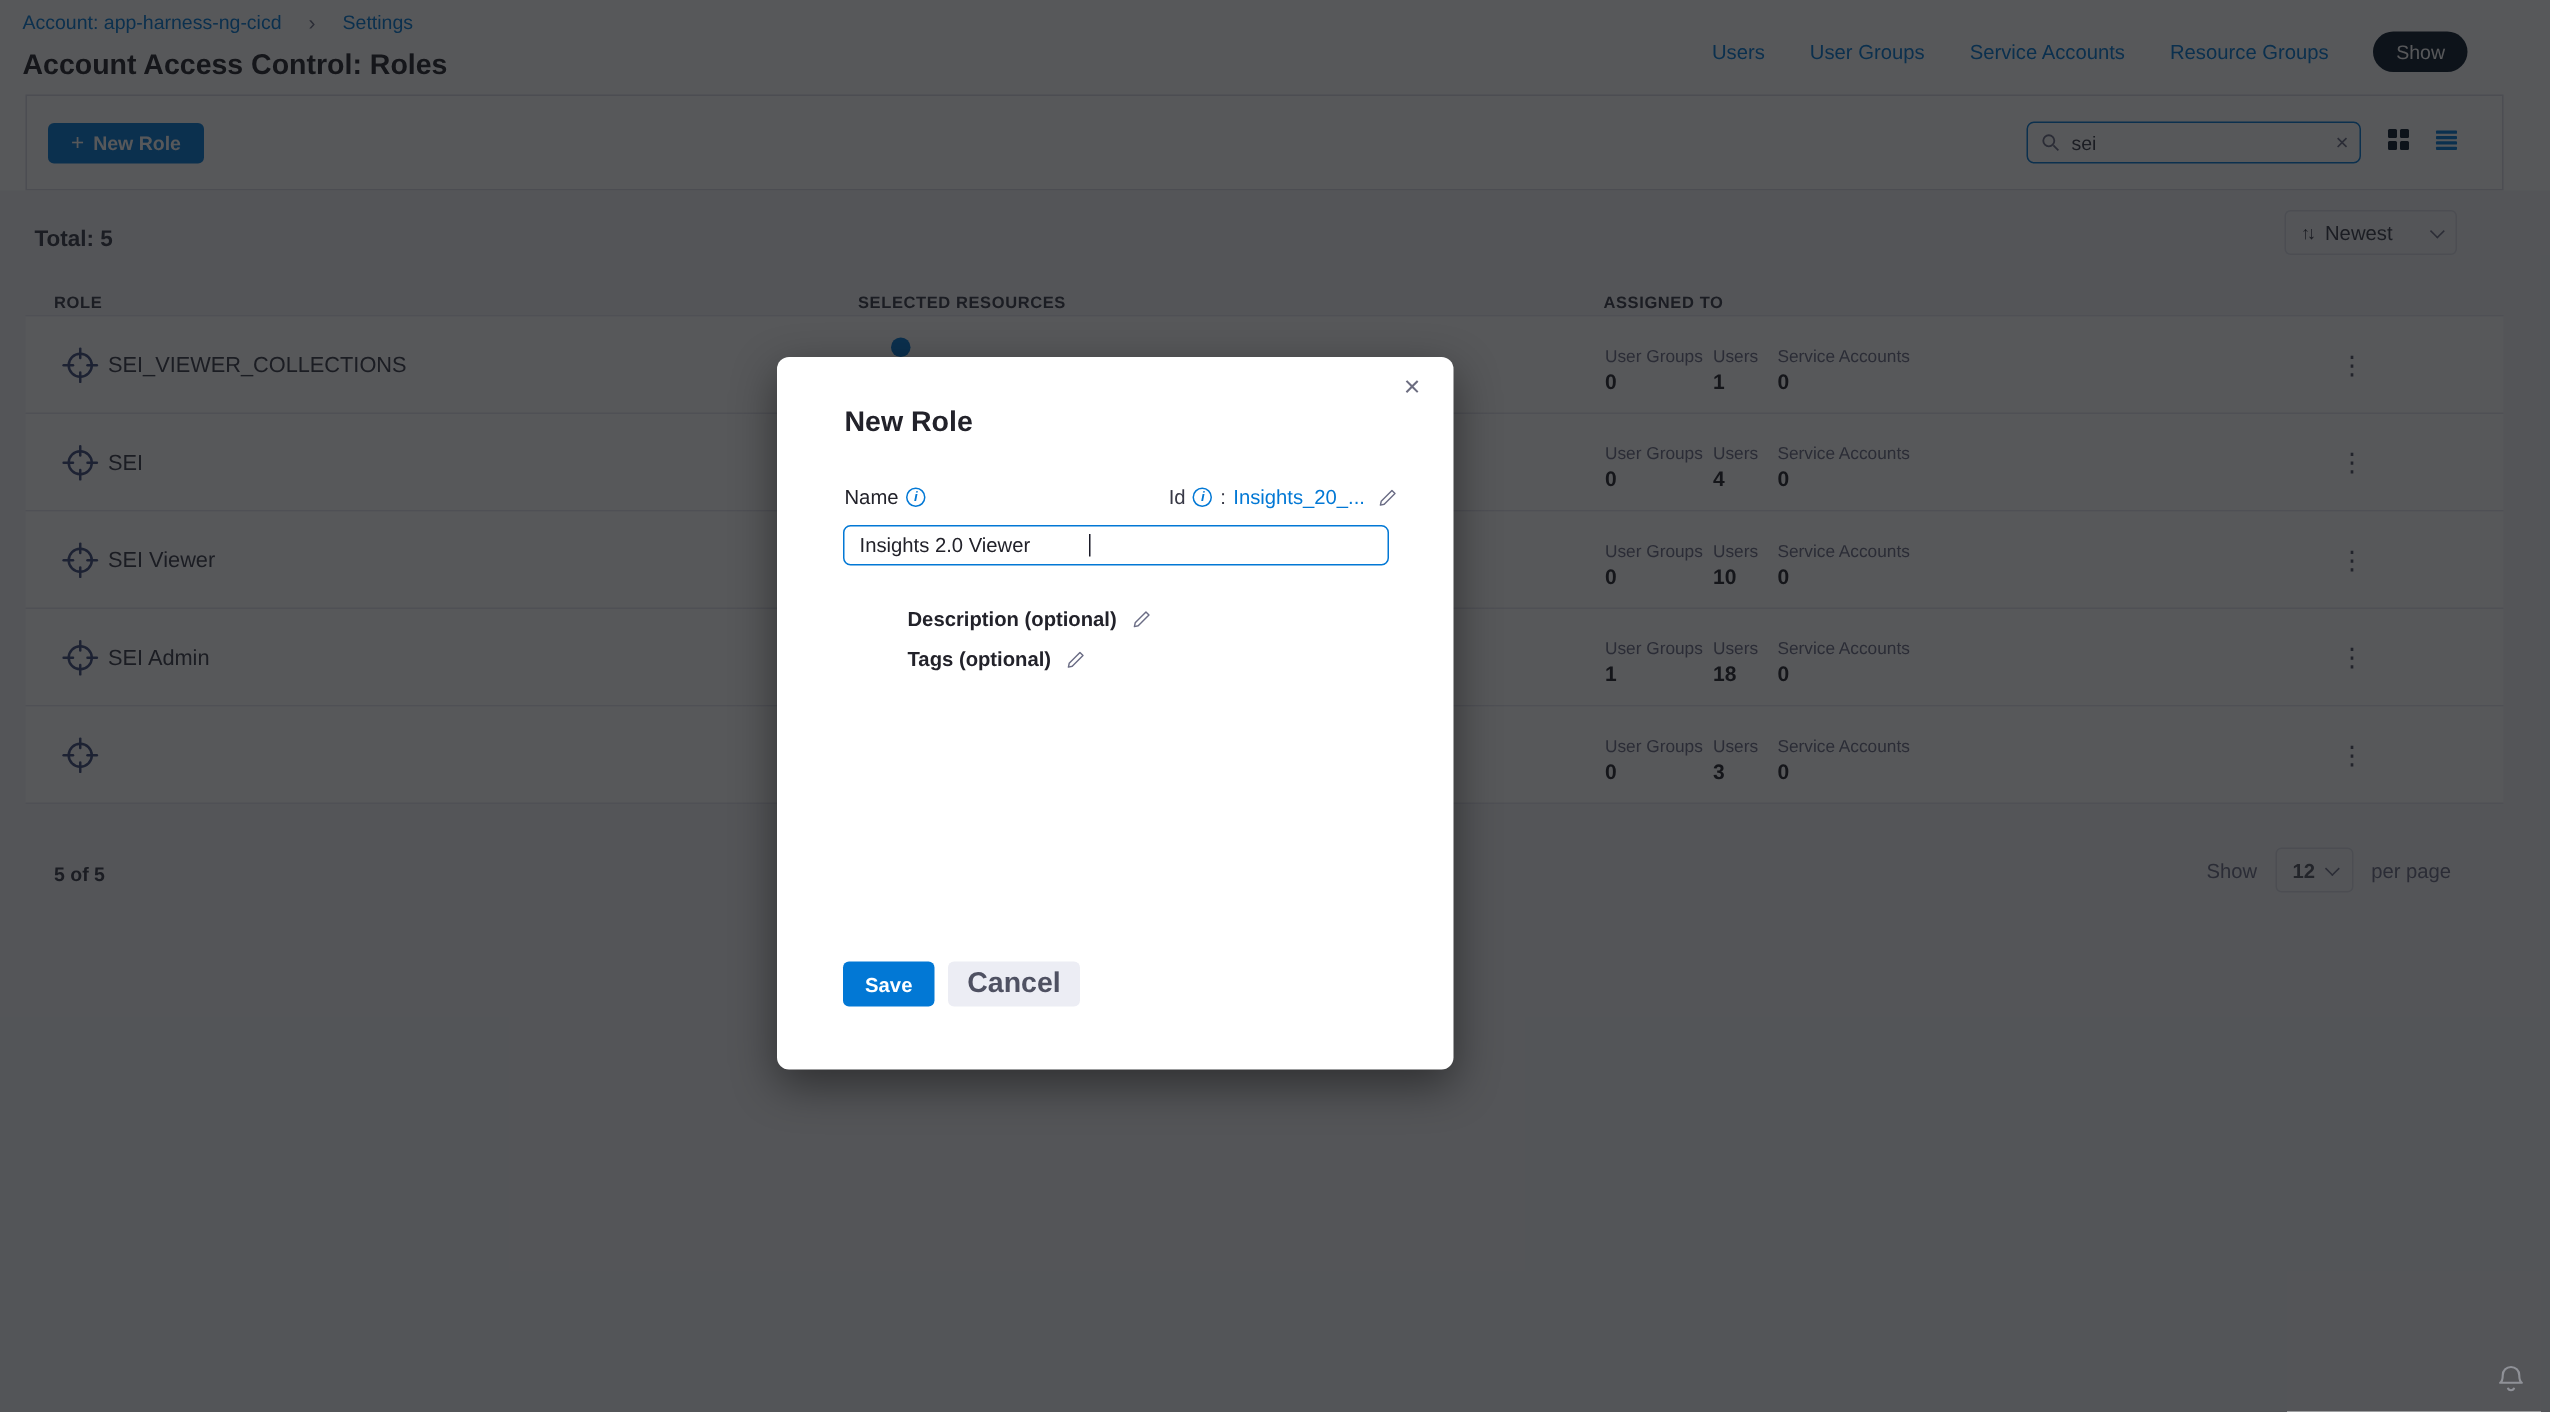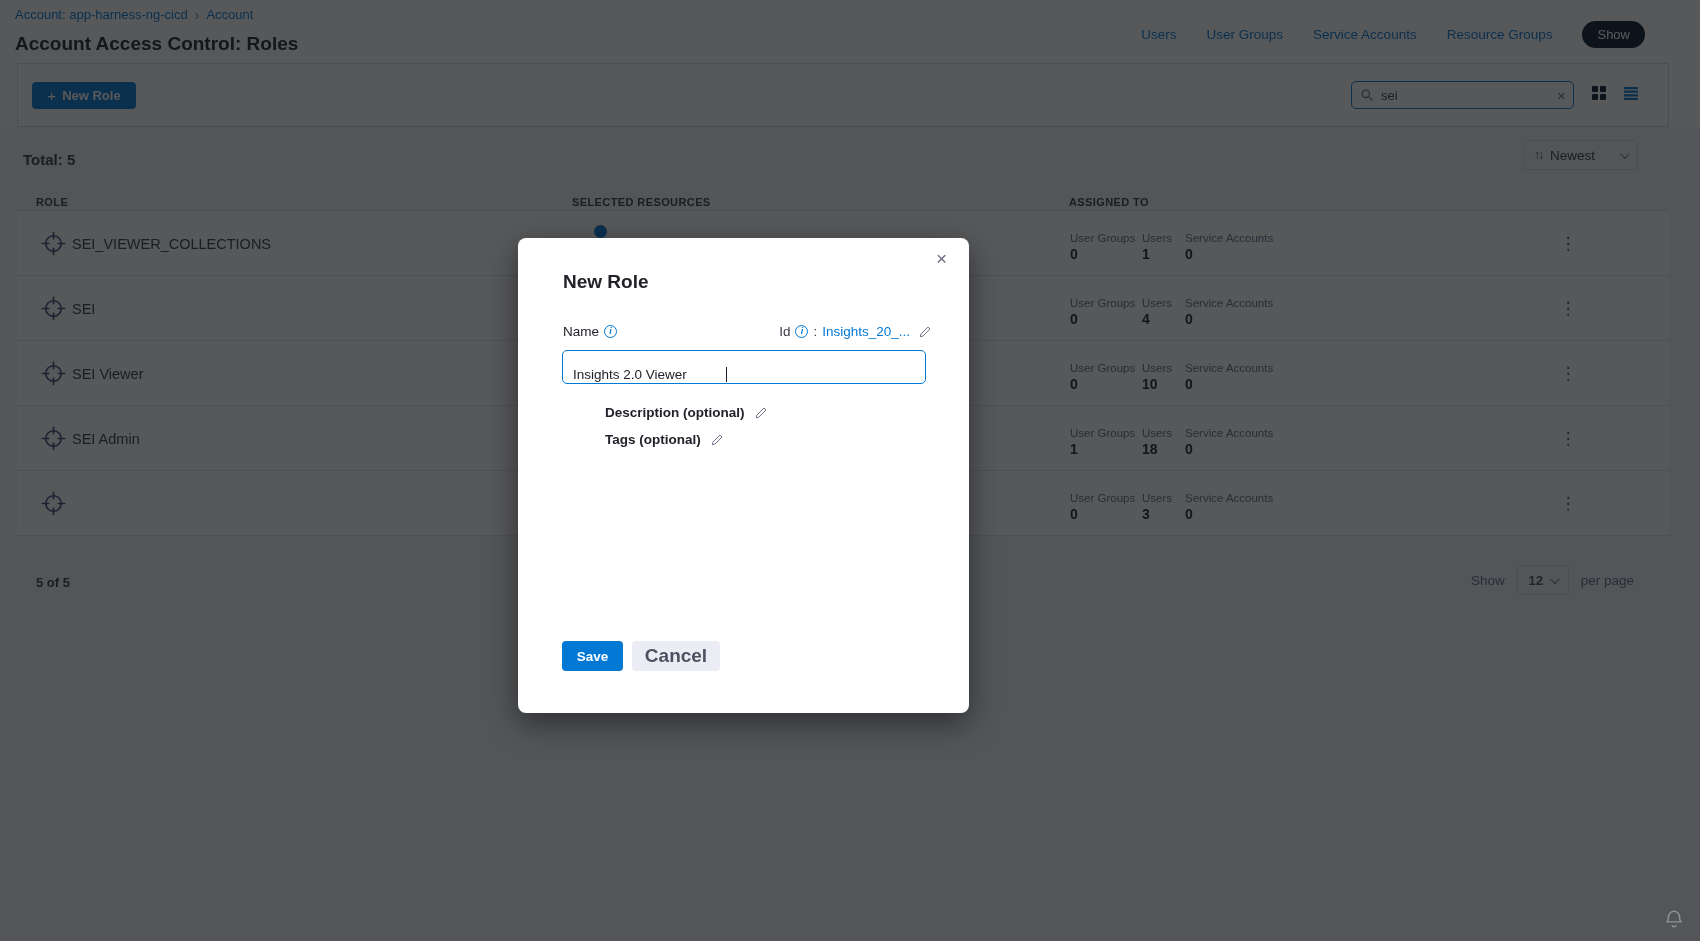--- a/index.html
+++ b/index.html
@@ -1,21 +1,21 @@
 <!DOCTYPE html>
 <html><head>
 <meta charset="utf-8">
 <style>
   * { margin:0; padding:0; box-sizing:border-box; }
   html,body { width:1700px; height:941px; overflow:hidden; }
   body { font-family:"Liberation Sans","DejaVu Sans",sans-serif; background:#ffffff; position:relative; color:#22222a; }
   .screen { position:absolute; inset:0; }
 
   
-  .breadcrumb { position:absolute; left:15px; top:7px; font-size:13px; display:flex; gap:7px; align-items:center; }
+  .breadcrumb { position:absolute; left:15px; top:7px; font-size:13px; display:flex; gap:18px; align-items:center; }
   .breadcrumb a { color:#0278d5; text-decoration:none; }
   .crumb-sep { color:#6b6d85; font-size:14px; line-height:1; }
   .page-title { position:absolute; left:15px; top:33px; font-size:19px; font-weight:700; color:#22222a; }
   .top-nav { position:absolute; right:55px; top:21px; display:flex; align-items:center; gap:30px; font-size:13.5px; }
   .top-nav .nav-link { color:#0278d5; cursor:pointer; }
   .top-nav .nav-pill { background:#07182b; color:#ffffff; border-radius:999px; padding:6px 15px; font-size:13px; }
 
   
   .toolbar { position:absolute; left:17px; top:63px; width:1652px; height:64px; background:#ffffff; border:1px solid #d9dae5; }
   .btn-new-role { position:absolute; left:14px; top:18px; width:104px; height:27px; background:#0278d5; border:none; border-radius:4px; color:#fff; font-size:13px; font-weight:600; display:flex; align-items:center; justify-content:center; gap:6px; cursor:pointer; font-family:inherit; }
@@ -61,40 +61,40 @@
   .overlay { position:absolute; inset:0; background:rgba(15,17,20,0.70); z-index:50; }
   .modal { position:absolute; left:518px; top:238px; width:451px; height:475px; background:#ffffff; border-radius:8px; box-shadow:0 10px 30px rgba(0,0,0,0.45); z-index:60; }
   .modal-close { position:absolute; right:22px; top:10px; font-size:19px; color:#6c6d80; cursor:pointer; font-weight:400; }
   .modal-title { position:absolute; left:45px; top:33px; font-size:19px; font-weight:700; color:#22222a; }
   .name-row { position:absolute; left:45px; right:37px; top:86px; display:flex; align-items:center; justify-content:space-between; }
   .field-label { font-size:13.5px; color:#22222a; display:flex; align-items:center; gap:5px; }
   .info-icon { width:13px; height:13px; border:1.2px solid #0278d5; border-radius:50%; color:#0278d5; font-size:9px; display:inline-flex; align-items:center; justify-content:center; font-style:italic; font-weight:700; line-height:1; }
   .id-group { display:flex; align-items:center; gap:5px; font-size:13.5px; color:#383946; }
   .id-link { color:#0278d5; cursor:pointer; }
   .pencil { color:#6b6d85; display:inline-flex; cursor:pointer; margin-left:3px; }
-  .name-input-box { position:absolute; left:44px; top:112px; width:364px; height:27px; border:1px solid #0278d5; border-radius:5px; display:flex; padding:16px 10px; background:#fff;gap:38px; }
+  .name-input-box { position:absolute; left:44px; top:112px; width:364px; height:27px; border:1px solid #0278d5; border-radius:5px; display:flex; align-items:center; padding:4px 10px; background:#fff;gap:38px; }
   .name-input-text { font-size:13.5px; color:#22222a; }
   .caret { display:inline-block; width:1.5px; height:15px; background:#1b1b28; margin-left:1px; }
   .opt-row { position:absolute; left:45px; display:flex; align-items:center; gap:6px; font-size:13.5px; font-weight:600; color:#22222a;margin-left:42px; }
   .opt-desc { top:167px; } .opt-tags { top:194px; }
   .modal-actions { position:absolute; left:44px; top:403px; display:flex; gap:9px; }
   .btn-save { width:61px; height:30px; background:#0278d5; color:#fff; border:none; border-radius:4px; font-size:13.5px; font-weight:700; cursor:pointer; font-family:inherit; }
   .btn-cancel { width:88px; height:30px; background:#ecedf4; color:#4f5162; border:none; border-radius:4px; font-size:19px; font-weight:600; cursor:pointer; font-family:inherit; }
 
   .bell-float { position:absolute; left:1663px; top:908px; z-index:70; cursor:pointer; }
 </style>
 </head>
 <body>
 
 <div class="screen">
 
   <div class="breadcrumb">
     <a href="#">Account: app-harness-ng-cicd</a>
     <span class="crumb-sep">›</span>
-    <a href="#">Account</a>
+    <a href="#">Settings</a>
   </div>
   <div class="page-title">Account Access Control: Roles</div>
 
   <div class="top-nav">
     <span class="nav-link">Users</span>
     <span class="nav-link">User Groups</span>
     <span class="nav-link">Service Accounts</span>
     <span class="nav-link">Resource Groups</span>
     <span class="nav-pill">Show</span>
   </div>

